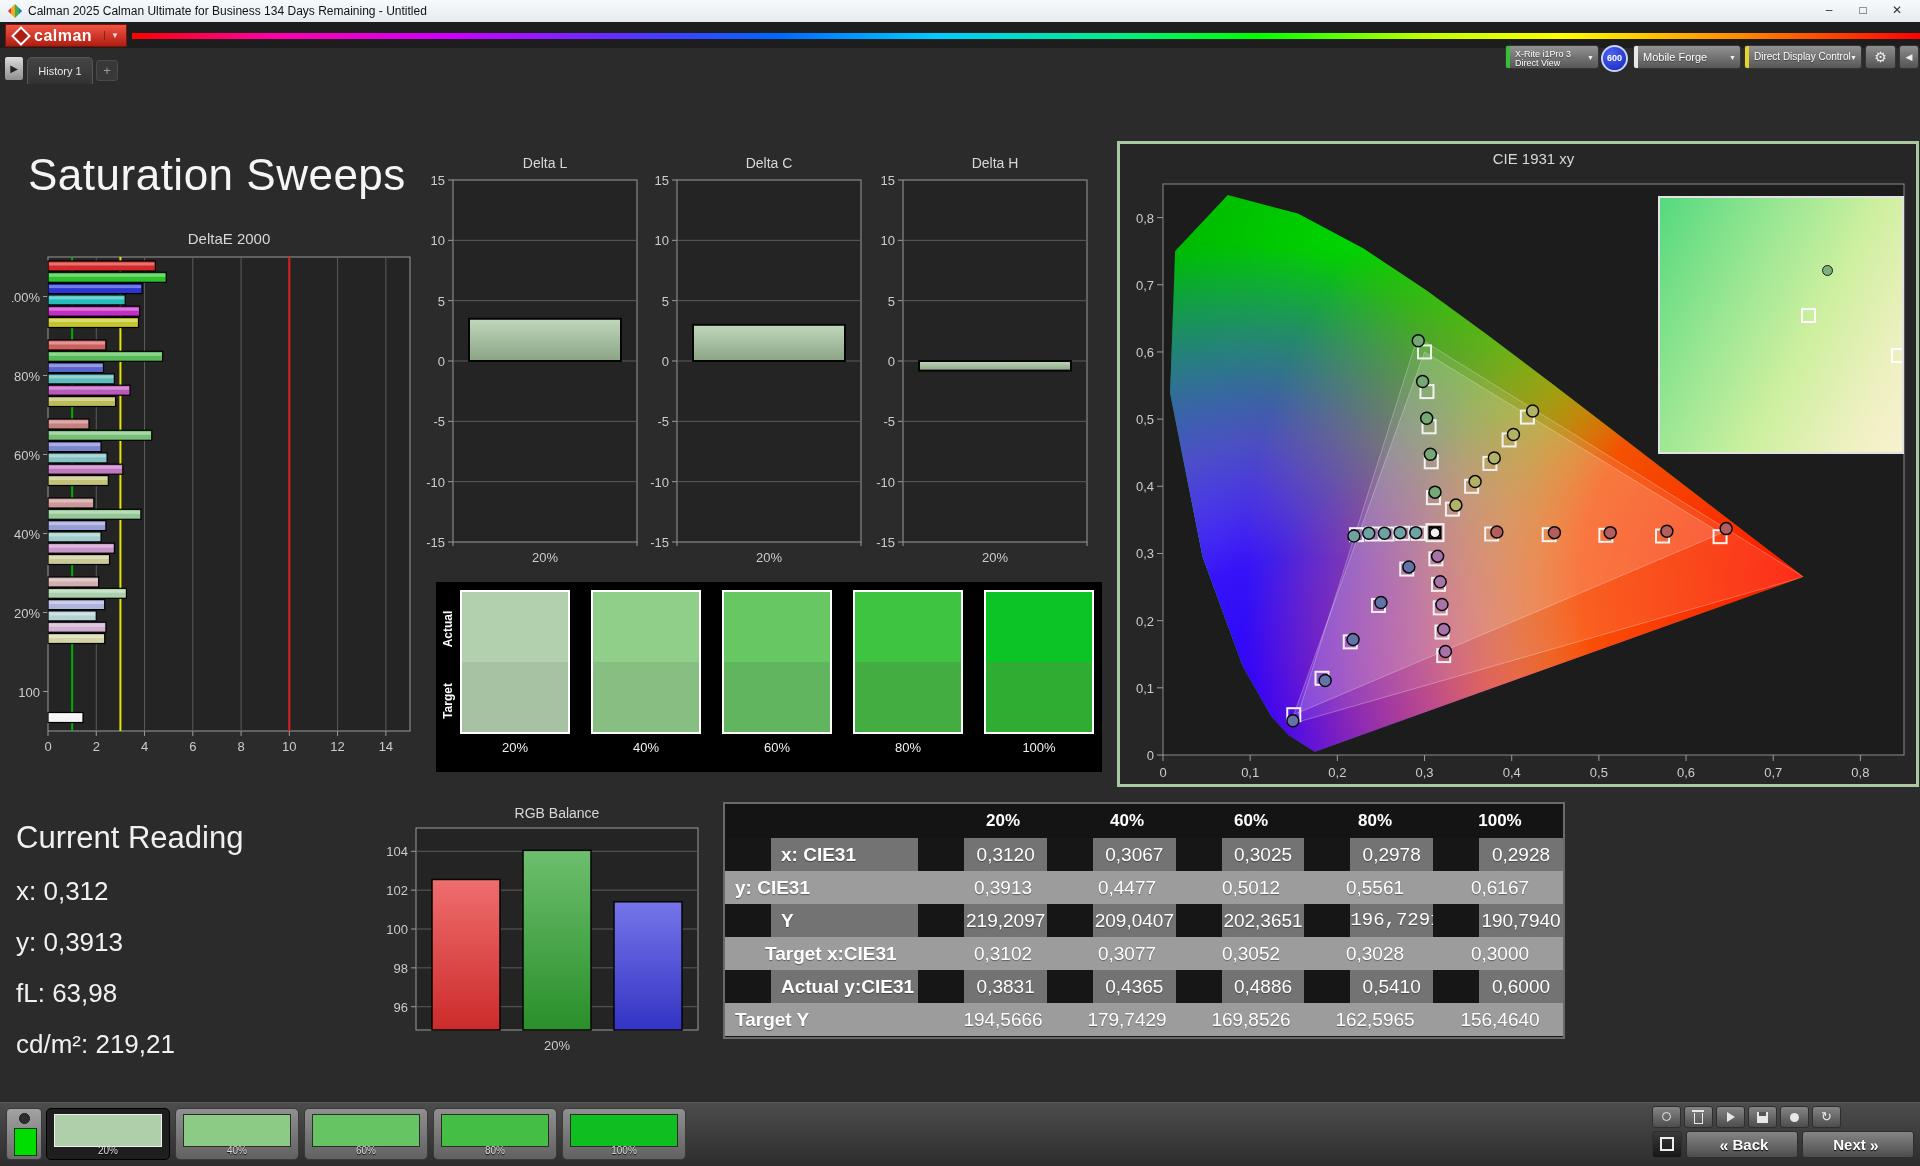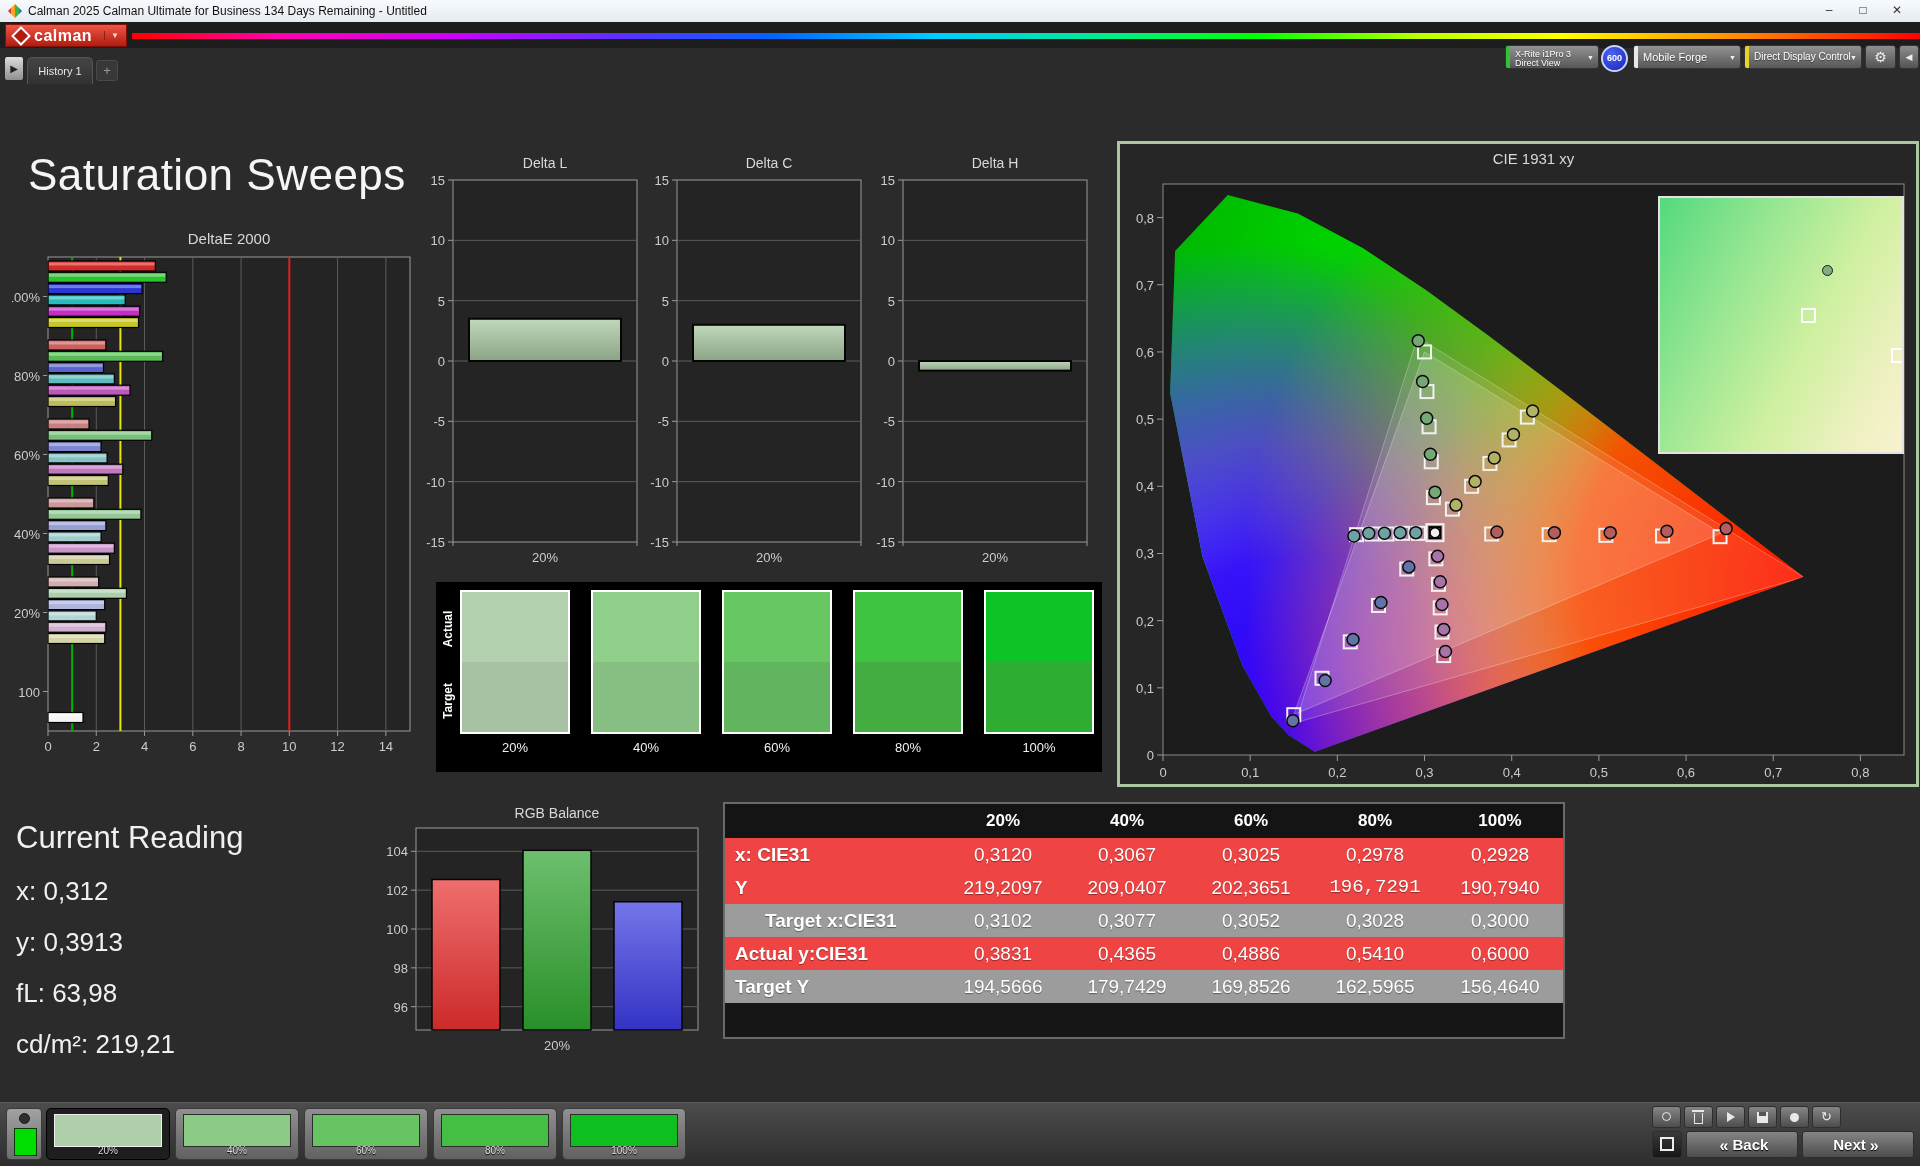--- a/index.html
+++ b/index.html
@@ -58,21 +58,21 @@
   .sw-half{position:absolute;left:0;right:0;}
   .sw-label{position:absolute;color:#f0f0f0;font-size:13px;text-align:center;}
 
   
   .rtable{left:723px;top:802px;width:842px;height:237px;border:2px solid #6a6a6a;box-sizing:border-box;background:#161616;}
   .trow{display:flex;width:100%;}
   .tcell{box-sizing:border-box;color:#fff;overflow:hidden;white-space:nowrap;}
   .thead .tcell{background:#141414;font-weight:bold;font-size:17px;height:34px;line-height:34px;text-align:center;}
   .tdata .tcell{font-size:19px;height:33px;line-height:33px;text-align:center;text-shadow:0 1px 1px #0006;}
   .tdata .lbl{text-align:left;padding-left:10px;font-weight:bold;}
-  .row-dark .tcell{background:#ef4444;}
+  .row-dark .tcell{background:#737373;margin-left:46px;}
   .row-light .tcell{background:#9c9c9c;}
 
   
   .cie-panel{left:1117px;top:141px;width:802px;height:646px;border:3px solid #a9c8a2;box-sizing:border-box;background:#262626;}
   .inset{left:1658px;top:196px;width:246px;height:258px;border:2px solid #e2e2e2;box-sizing:border-box;overflow:hidden;
     background:linear-gradient(118deg,#54d97e 0%,#9ce793 34%,#cff0a0 60%,#eff0c2 85%,#f8f2cf 100%);}
   .inset-circle{position:absolute;width:11px;height:11px;border-radius:50%;border:1.5px solid #1d1d1d;box-sizing:border-box;}
   .inset-square{position:absolute;width:15px;height:15px;border:2px solid #fff;box-sizing:border-box;}
 
   
@@ -441,20 +441,28 @@
       <div class="tcell" style="width: 126px;">100%</div>
     </div>
     <div class="trow tdata row-dark">
       <div class="tcell lbl" style="width: 216px;">x: CIE31</div>
       <div class="tcell" style="width: 124px;">0,3120</div>
       <div class="tcell" style="width: 124px;">0,3067</div>
       <div class="tcell" style="width: 124px;">0,3025</div>
       <div class="tcell" style="width: 124px;">0,2978</div>
       <div class="tcell" style="width: 126px;">0,2928</div>
     </div>
+    <div class="trow tdata row-light">
+      <div class="tcell lbl" style="width: 216px;">y: CIE31</div>
+      <div class="tcell" style="width: 124px;">0,3913</div>
+      <div class="tcell" style="width: 124px;">0,4477</div>
+      <div class="tcell" style="width: 124px;">0,5012</div>
+      <div class="tcell" style="width: 124px;">0,5561</div>
+      <div class="tcell" style="width: 126px;">0,6167</div>
+    </div>
     <div class="trow tdata row-dark">
       <div class="tcell lbl" style="width: 216px;">Y</div>
       <div class="tcell" style="width: 124px;">219,2097</div>
       <div class="tcell" style="width: 124px; text-align: center;">209,0407</div>
       <div class="tcell" style="width: 124px;">202,3651</div>
       <div class="tcell" style="width: 124px; font-family: Liberation Mono, monospace;">196,7291</div>
       <div class="tcell" style="width: 126px;">190,7940</div>
     </div>
     <div class="trow tdata row-light">
       <div class="tcell lbl" style="width: 216px; padding-left: 40px;">Target x:CIE31</div>

